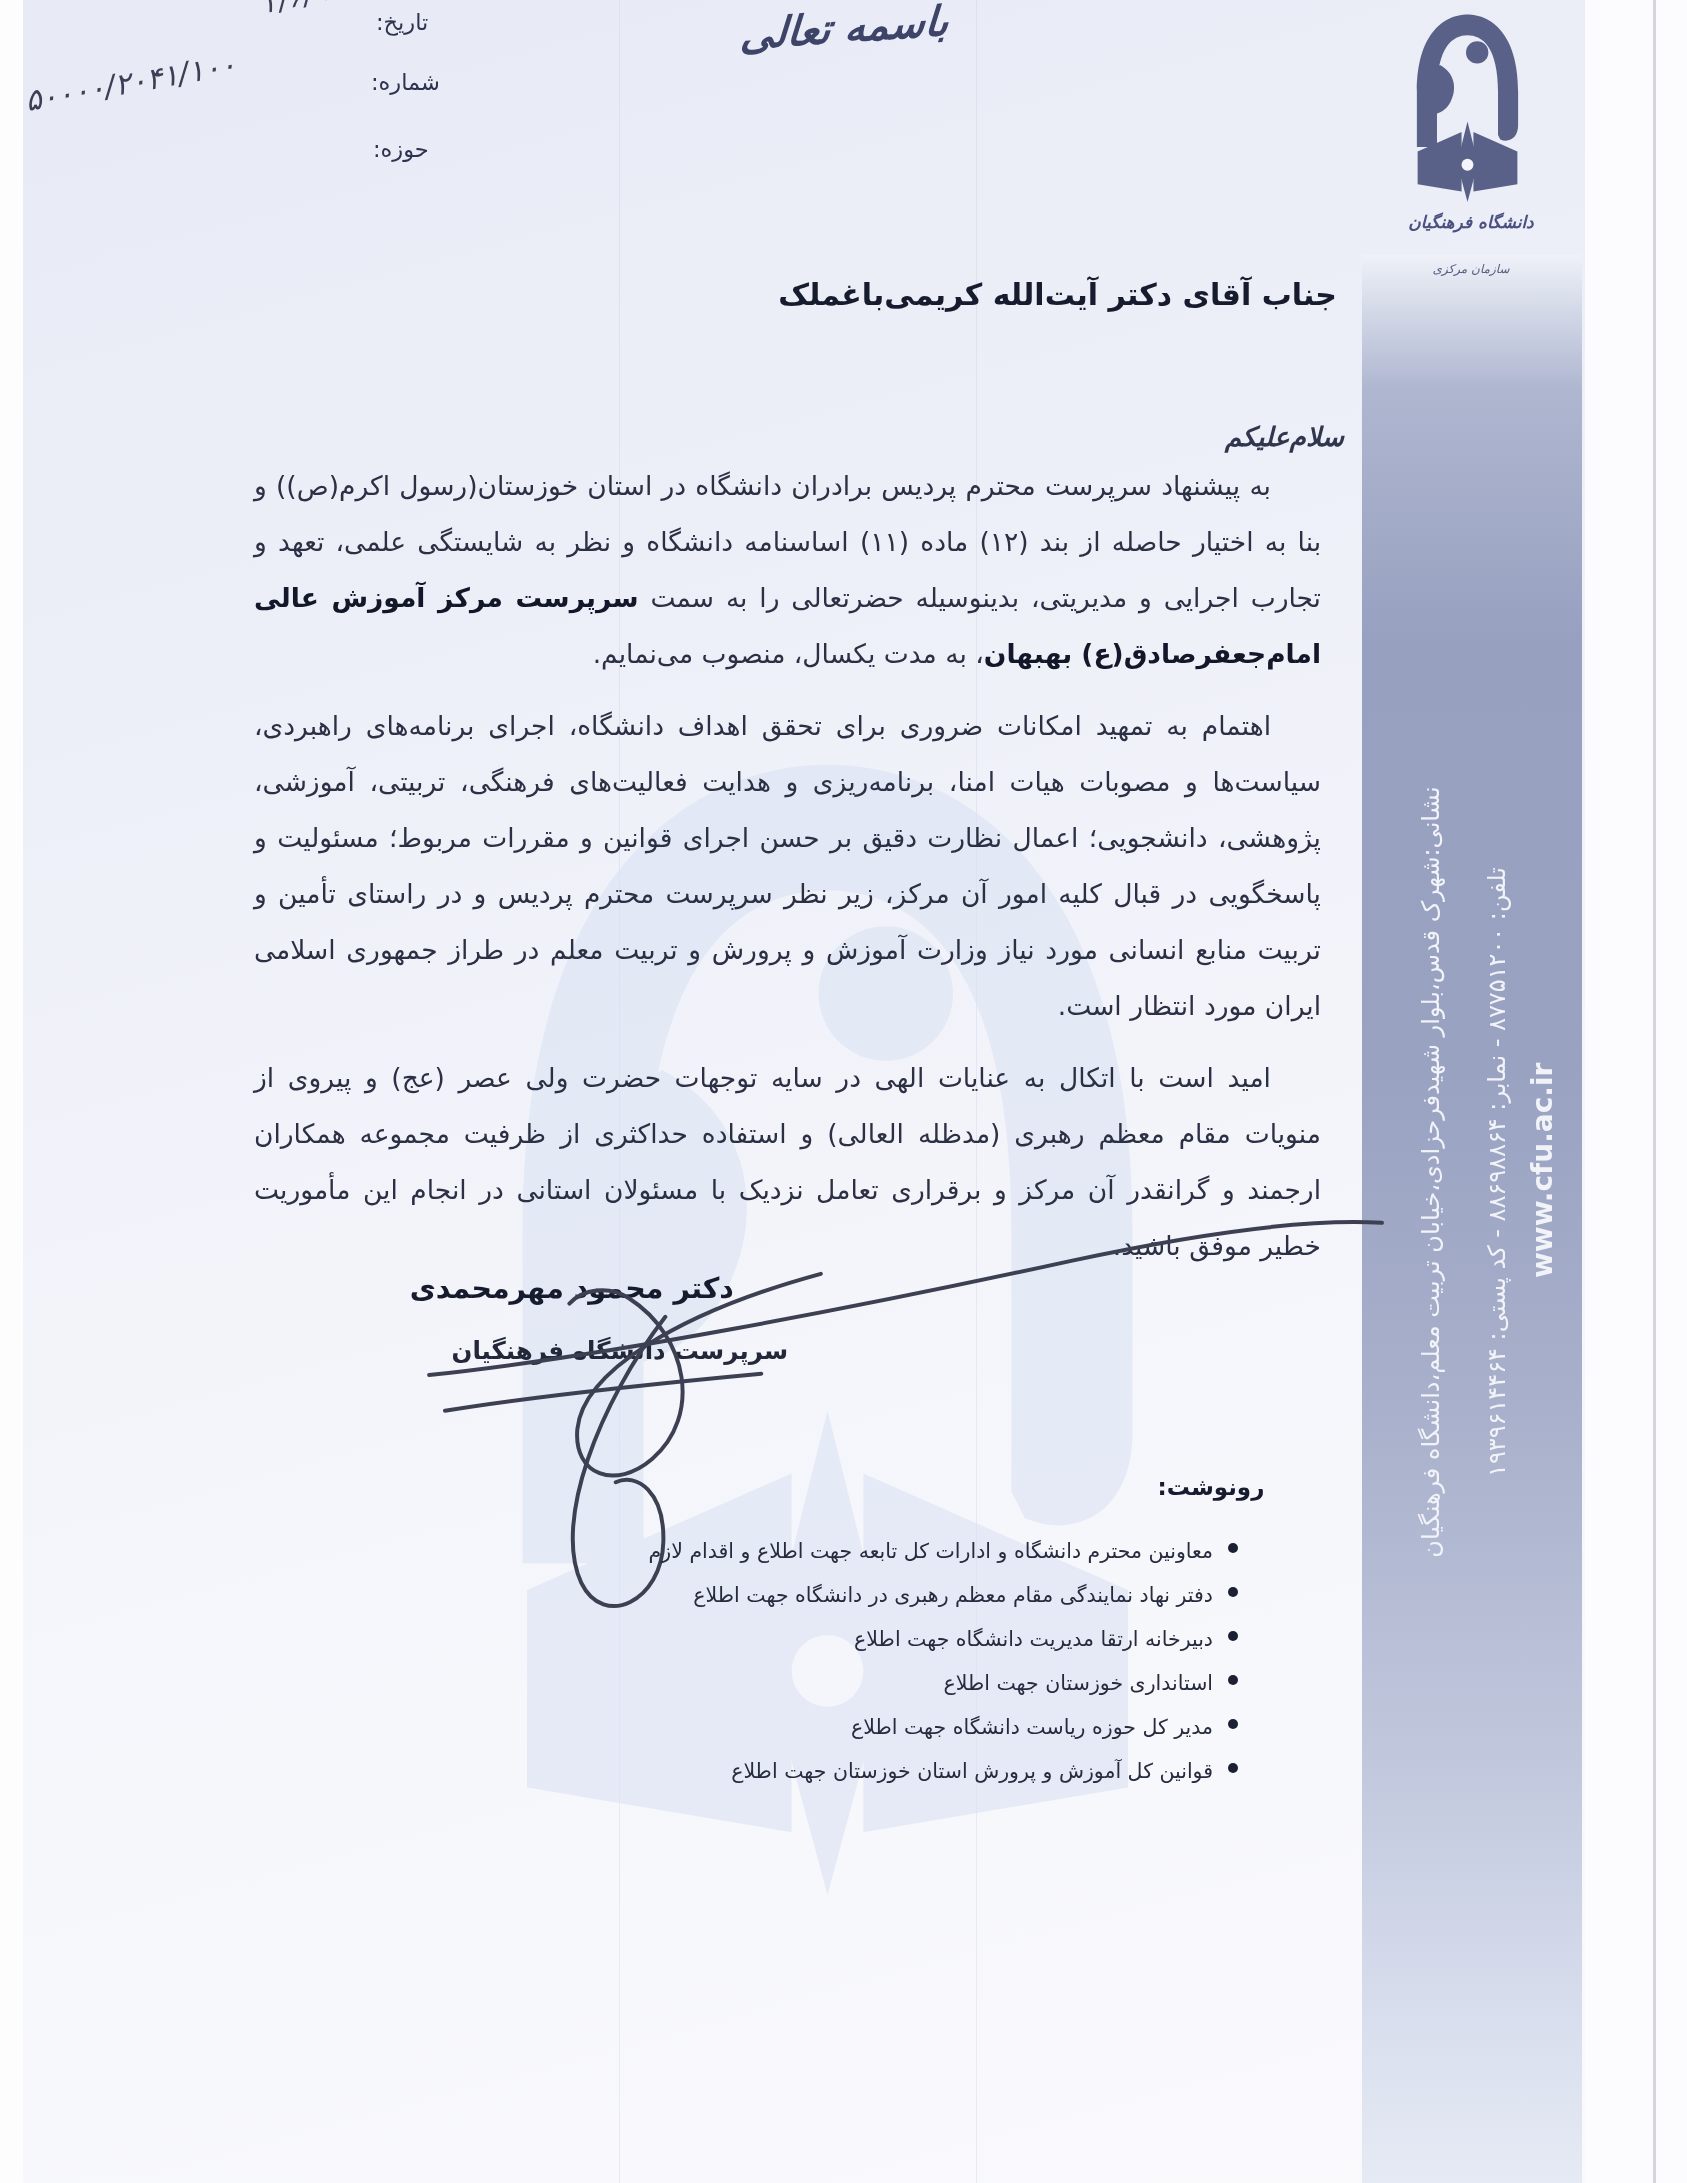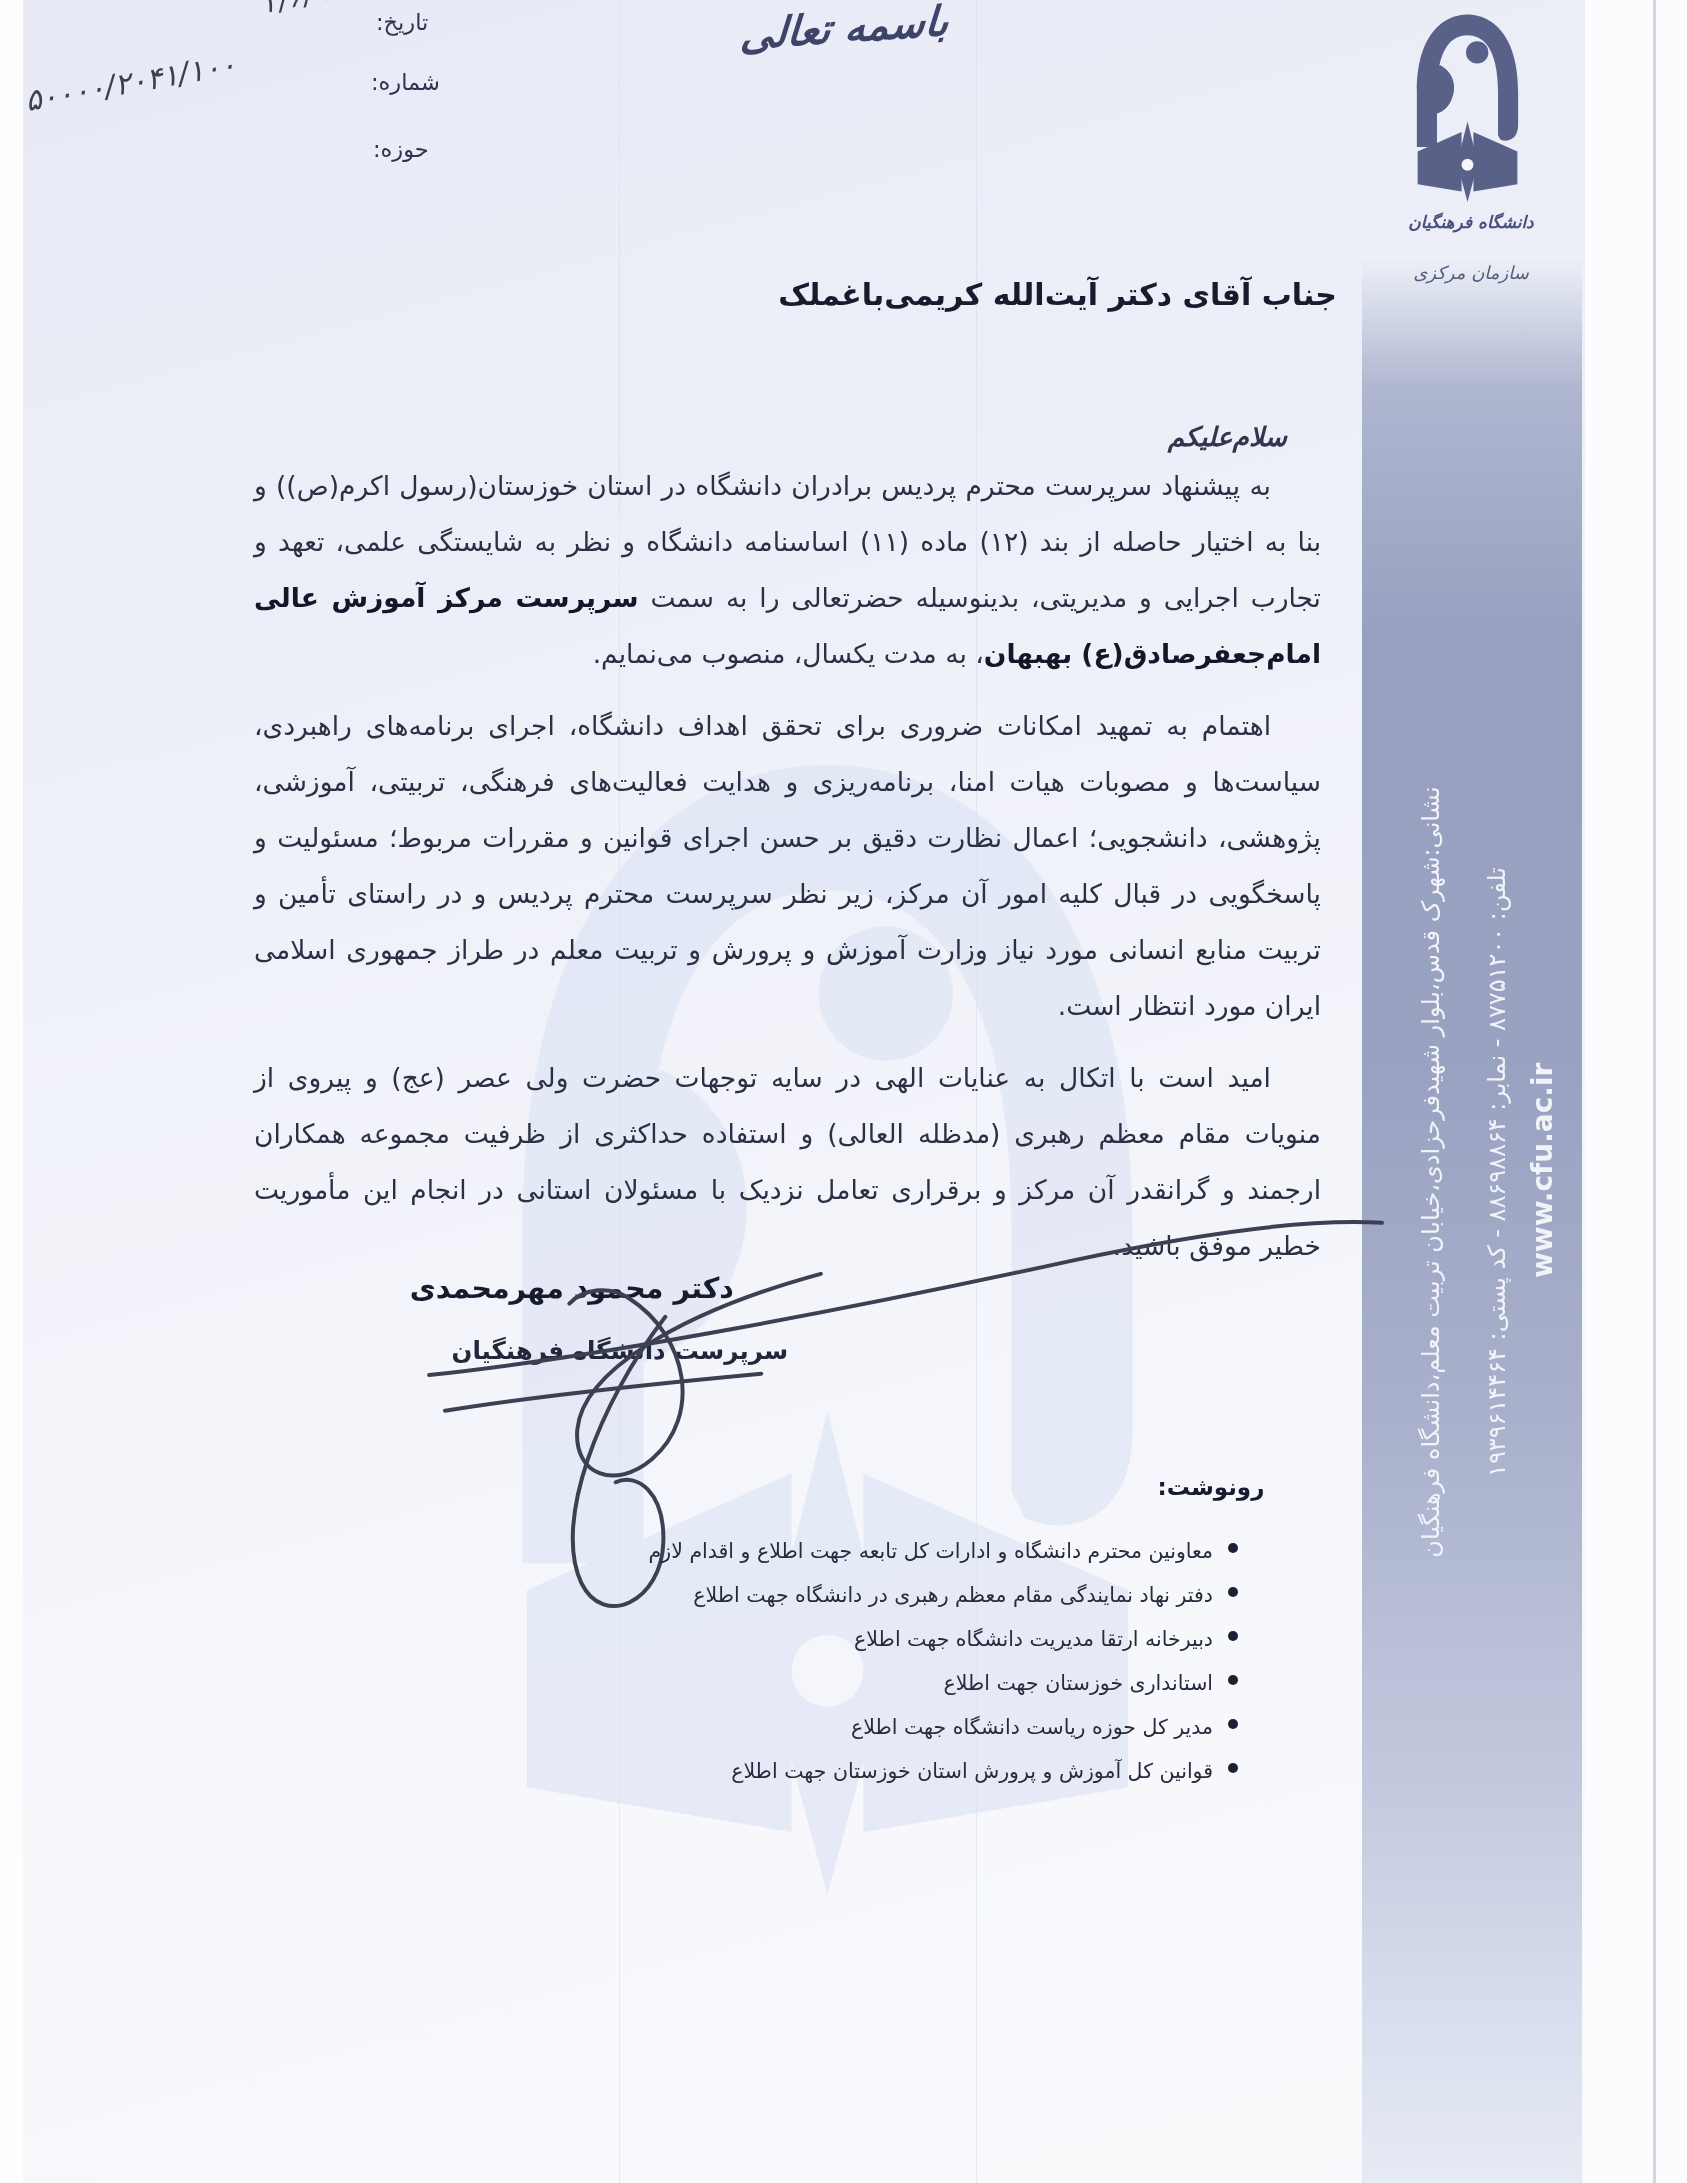--- a/index.html
+++ b/index.html
@@ -31,21 +31,21 @@
     font-size:41px;font-weight:bold;font-style:italic;color:#3d4468;
     transform:rotate(-4deg) skewX(-8deg);direction:rtl;white-space:nowrap;
   }
   .logo-mark{left:1387px;top:4px;width:161px;height:201px;color:#5a6188;}
   .org-name{
     left:1355px;top:212px;width:232px;text-align:center;direction:rtl;
     font-size:17px;font-weight:bold;font-style:italic;color:#4a5180;white-space:nowrap;
   }
   .org-unit{
     left:1355px;top:262px;width:232px;text-align:center;direction:rtl;
-    font-size:18px;font-style:italic;color:#565d83;white-space:nowrap;
+    font-size:12px;font-style:italic;color:#565d83;white-space:nowrap;
   }
   
   .sidebar{
     left:1362px;top:255px;width:220px;height:1928px;
     background:linear-gradient(180deg,#eef1f8 0%,#aeb6d0 7%,#97a0bf 20%,#99a2c1 42%,#a8b0cb 60%,#c2c9de 79%,#d9dfee 92%,#e6eaf4 100%);
   }
   .rot{
     position:absolute;height:32px;line-height:32px;
     transform:rotate(-90deg);
     color:#f2f3f8;text-align:center;white-space:nowrap;direction:rtl;
@@ -54,21 +54,21 @@
   .rot-phone{left:-282px;top:901px;width:834px;font-size:24px;}
   .rot-web{left:75px;top:901px;width:212px;font-size:28px;font-weight:bold;direction:ltr;}
   
   .watermark{left:338px;top:702px;width:979px;height:1211px;color:#dbe3f3;opacity:.62;}
   
   .recipient{
     left:702px;top:277px;width:635px;direction:rtl;text-align:right;
     font-size:30px;font-weight:bold;color:#171b2e;white-space:nowrap;
   }
   .salutation{
-    left:1108px;top:421px;width:179px;direction:rtl;text-align:right;
+    left:1165px;top:421px;width:179px;direction:rtl;text-align:right;
     font-size:26.5px;font-weight:bold;font-style:italic;color:#30364e;white-space:nowrap;font-family:Liberation Mono, monospace;
   }
   .body-text{left:238px;top:442px;width:1099px;}
   .body-par{
     margin:16px;direction:rtl;text-align:justify;text-align-last:right;
     font-size:26.5px;line-height:56px;color:#2c3044;text-indent:50px;
   }
   .body-par b{color:#13172a;}
   
   .sig-name{

